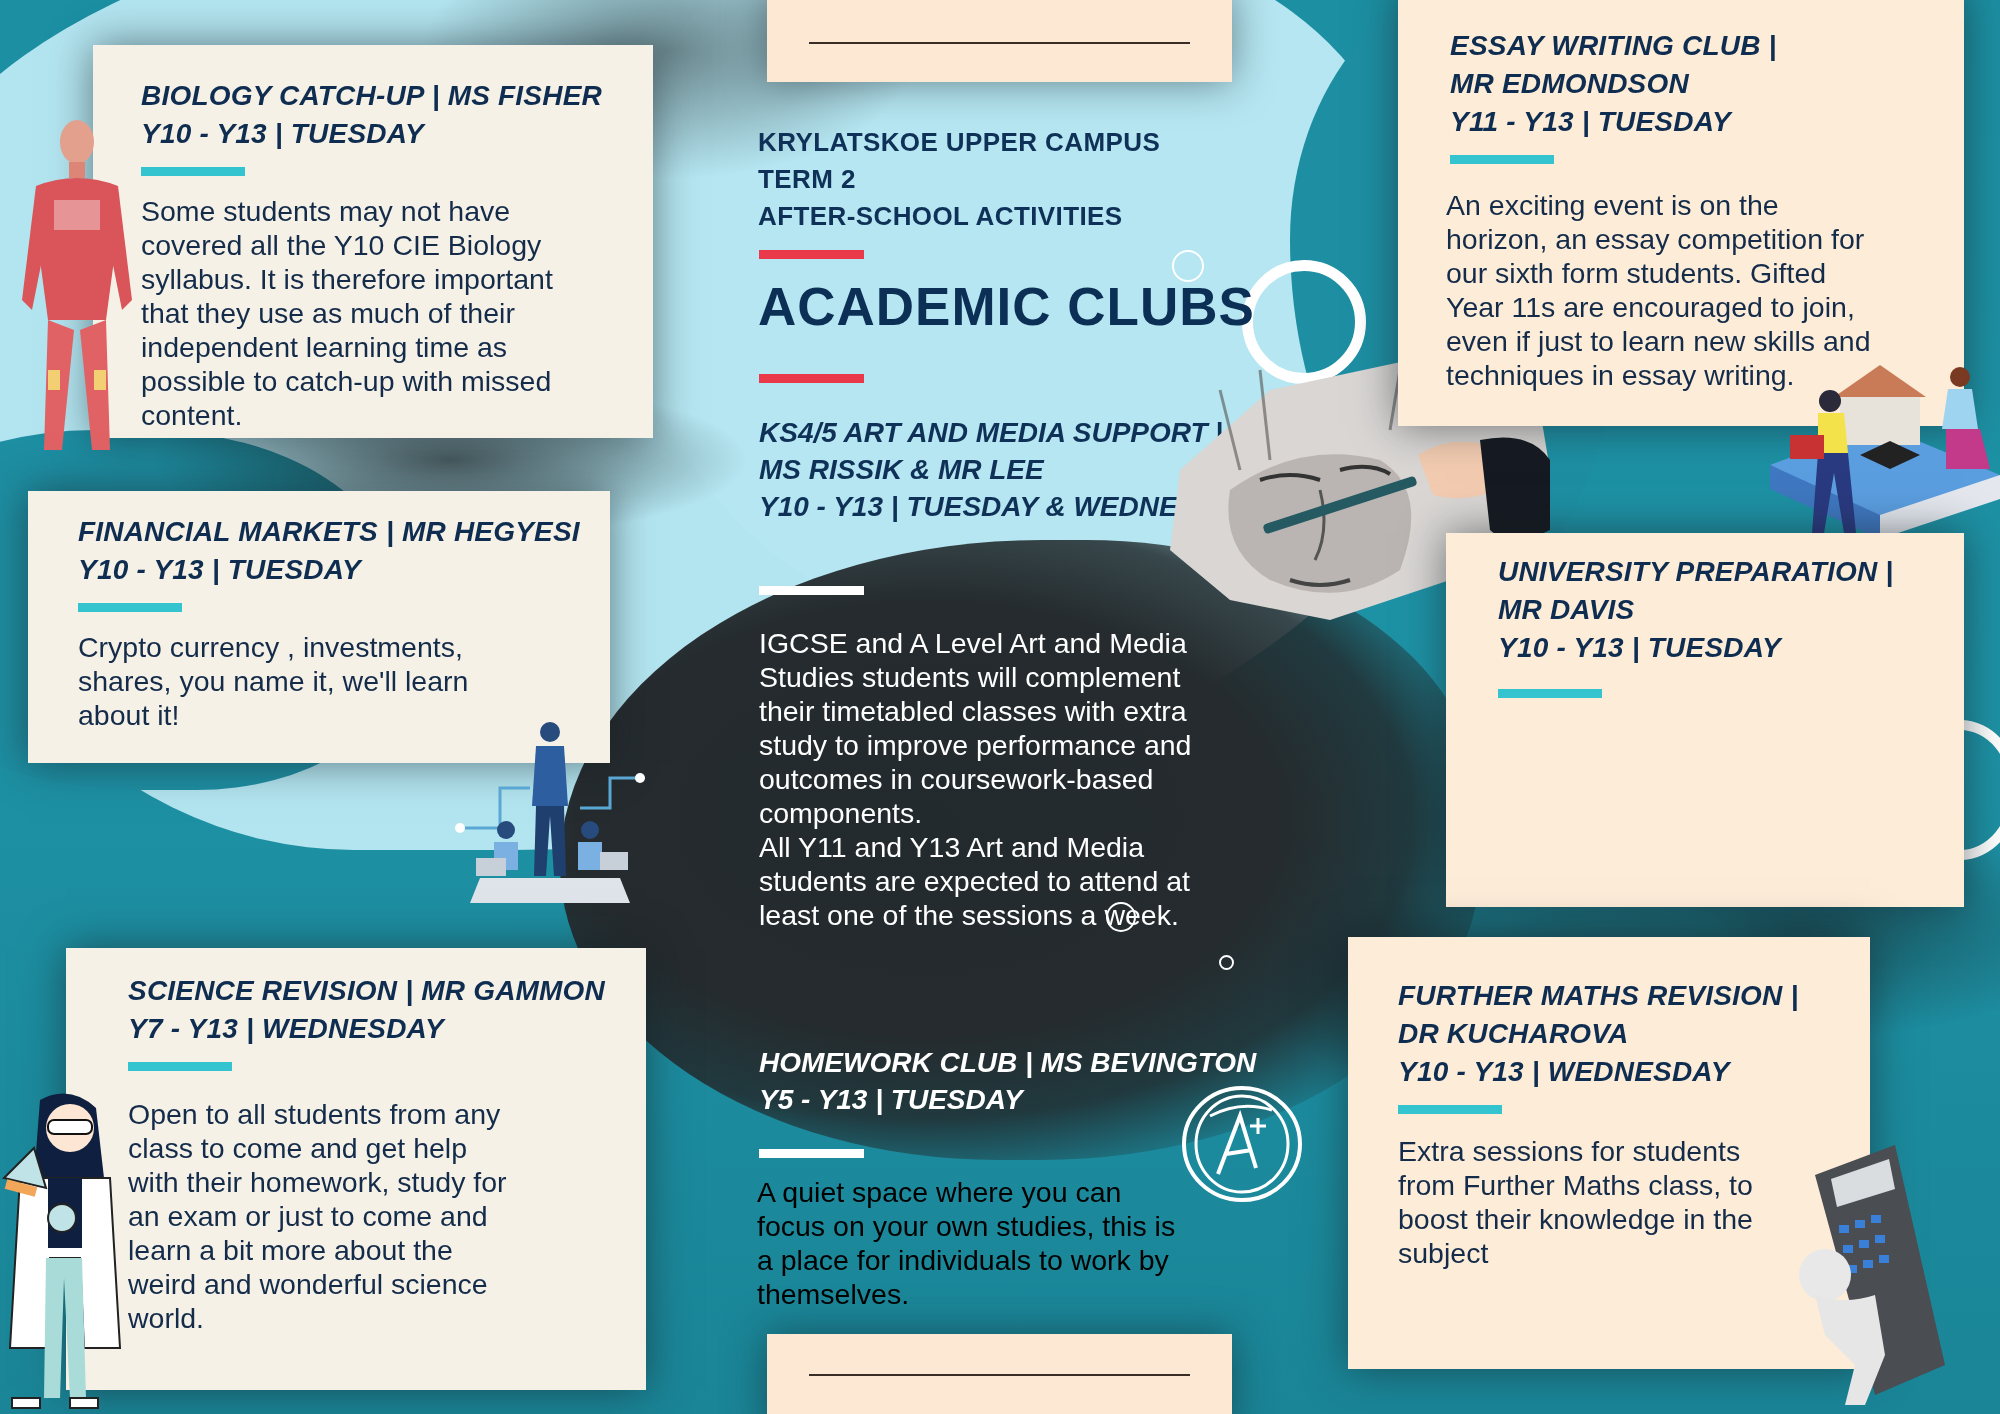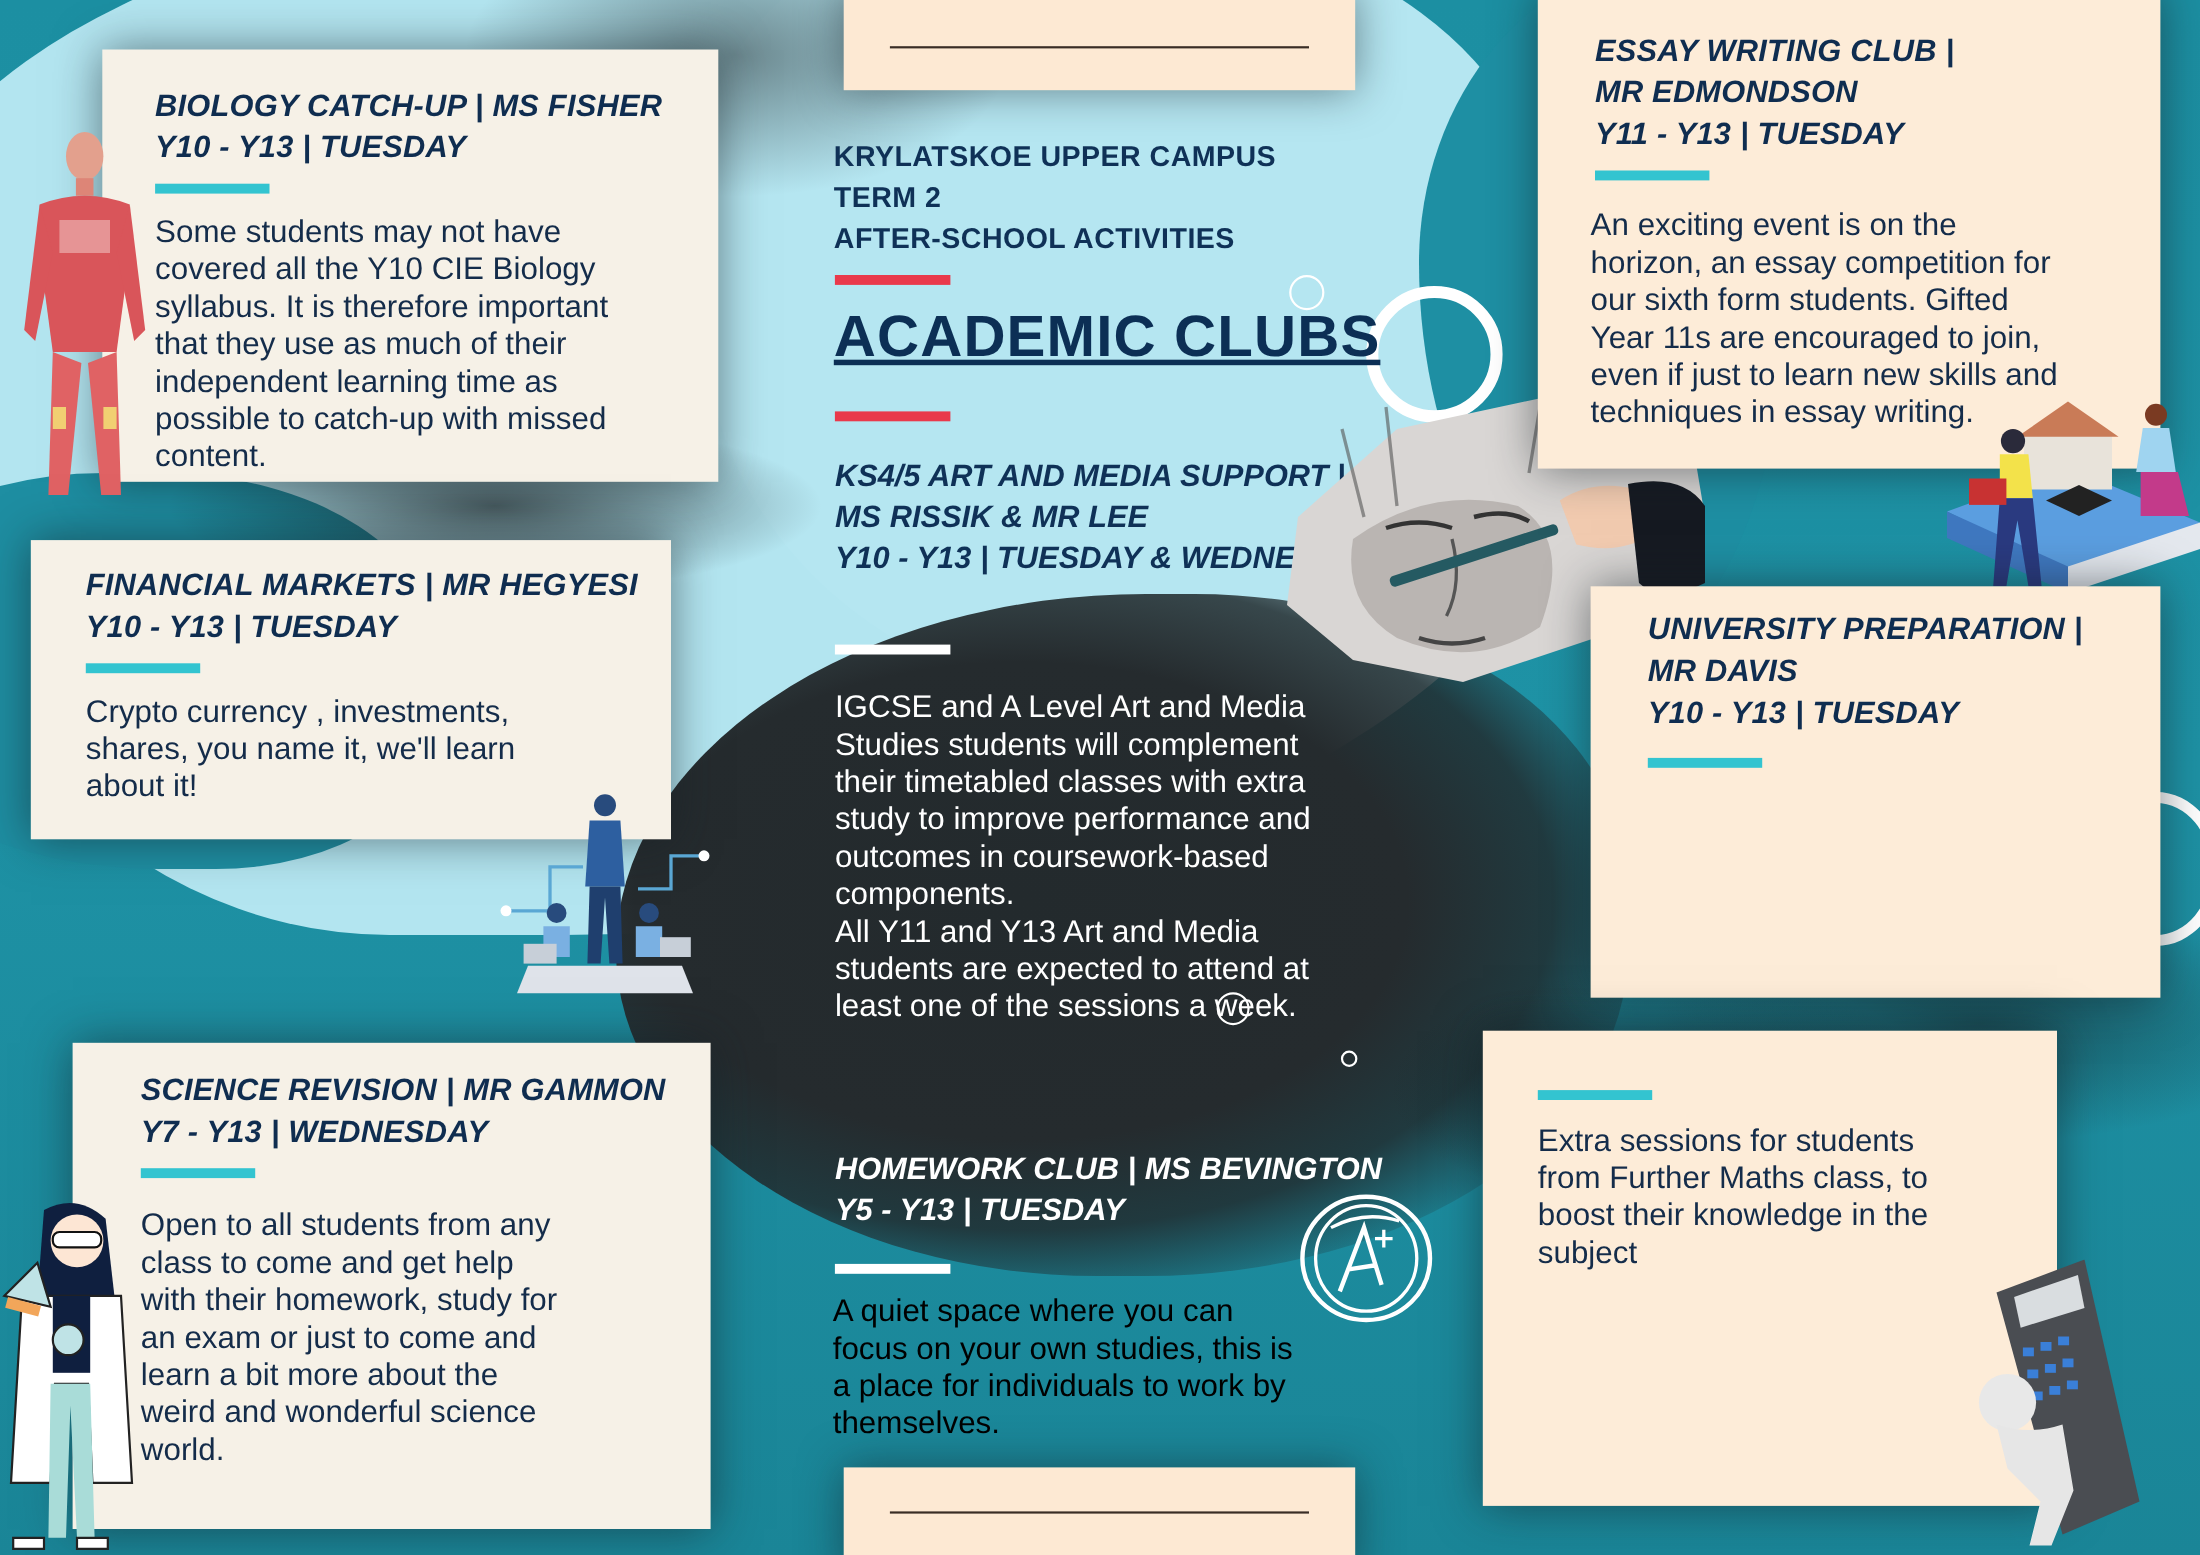--- a/index.html
+++ b/index.html
@@ -58,21 +58,21 @@
     color: #142c4a; font-size: 28.5px; line-height: 34px; white-space: pre-line;
   }
 
   .center-heading {
     position: absolute; left: 758px; top: 124px; color: #0f3157;
     font-weight: 700; font-size: 26px; line-height: 37px; letter-spacing: 0.4px; white-space: pre-line;
   }
   .red-rule { position: absolute; left: 759px; width: 105px; height: 9px; background: #e9394b; }
   .main-title {
     position: absolute; left: 758px; top: 276px; color: #0c2f55;
-    font-weight: 800; font-size: 53px; letter-spacing: 1px; text-decoration: underline;
+    font-weight: 800; font-size: 53px; letter-spacing: 1px;
   }
   .art-title {
     position: absolute; left: 759px; top: 414px; color: #0f3157;
     font-style: italic; font-weight: 700; font-size: 28px; line-height: 37px; white-space: pre-line;
   }
   .white-rule { position: absolute; left: 759px; width: 105px; height: 9px; background: #ffffff; }
   .art-body {
     position: absolute; left: 759px; top: 626px; width: 520px; color: #ffffff;
     font-size: 28.5px; line-height: 34px; white-space: pre-line;
   }
@@ -285,20 +285,23 @@
 </div>
 
 <div class="card peach" style="left:1446px;top:533px;width:518px;height:374px;padding:20px 20px 0 52px;">
   <div class="card-title">UNIVERSITY PREPARATION |
 MR DAVIS
 Y10 - Y13 | TUESDAY</div>
   <div class="card-rule" style="margin:22px 0 26px;"></div>
 </div>
 
 <div class="card peach" style="left:1348px;top:937px;width:522px;height:432px;padding:40px 20px 0 50px;">
+  <div class="card-title">FURTHER MATHS REVISION |
+DR KUCHAROVA
+Y10 - Y13 | WEDNESDAY</div>
   <div class="card-rule" style="margin:14px 0 20px;"></div>
   <div class="card-body">Extra sessions for students
 from Further Maths class, to
 boost their knowledge in the
 subject</div>
 </div>
 <div class="illus" style="left:1795px;top:1145px;width:160px;height:269px;">
   <svg width="160" height="269" viewBox="0 0 160 269">
     <path d="M20 30 L100 0 L150 220 L80 250 Z" fill="#4a4d52"></path>
     <path d="M36 34 L94 14 L100 44 L42 62 Z" fill="#d9dde0"></path>

